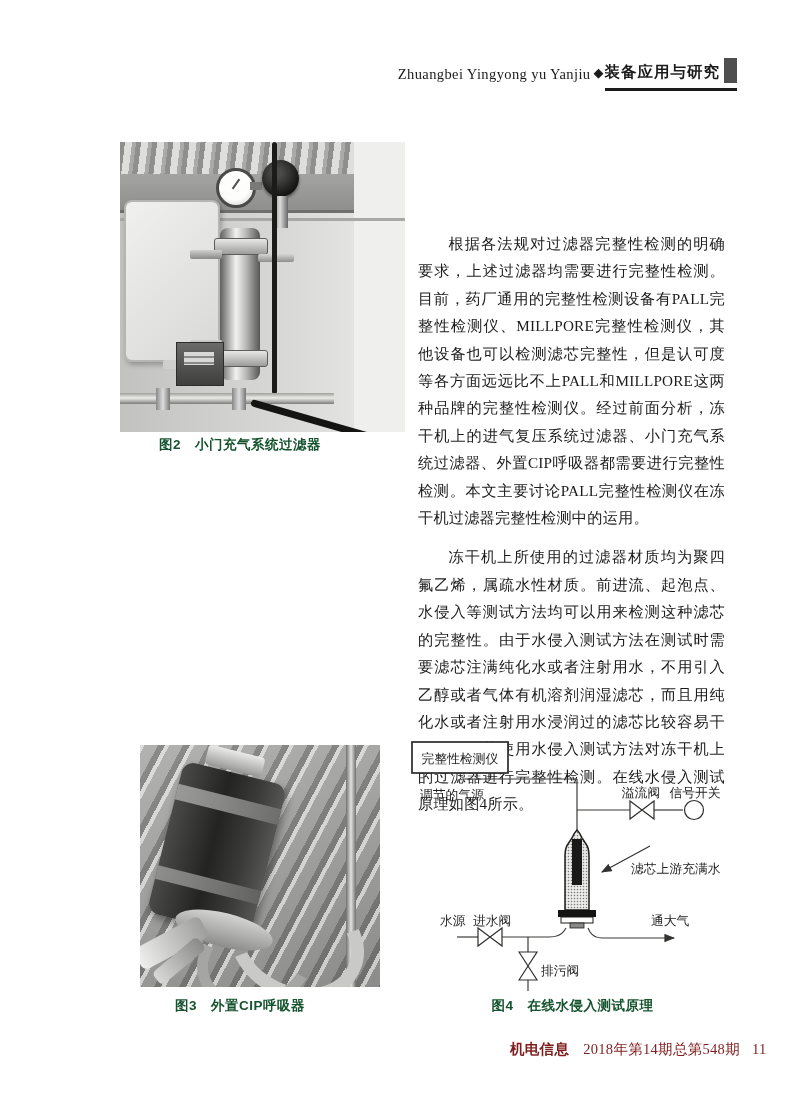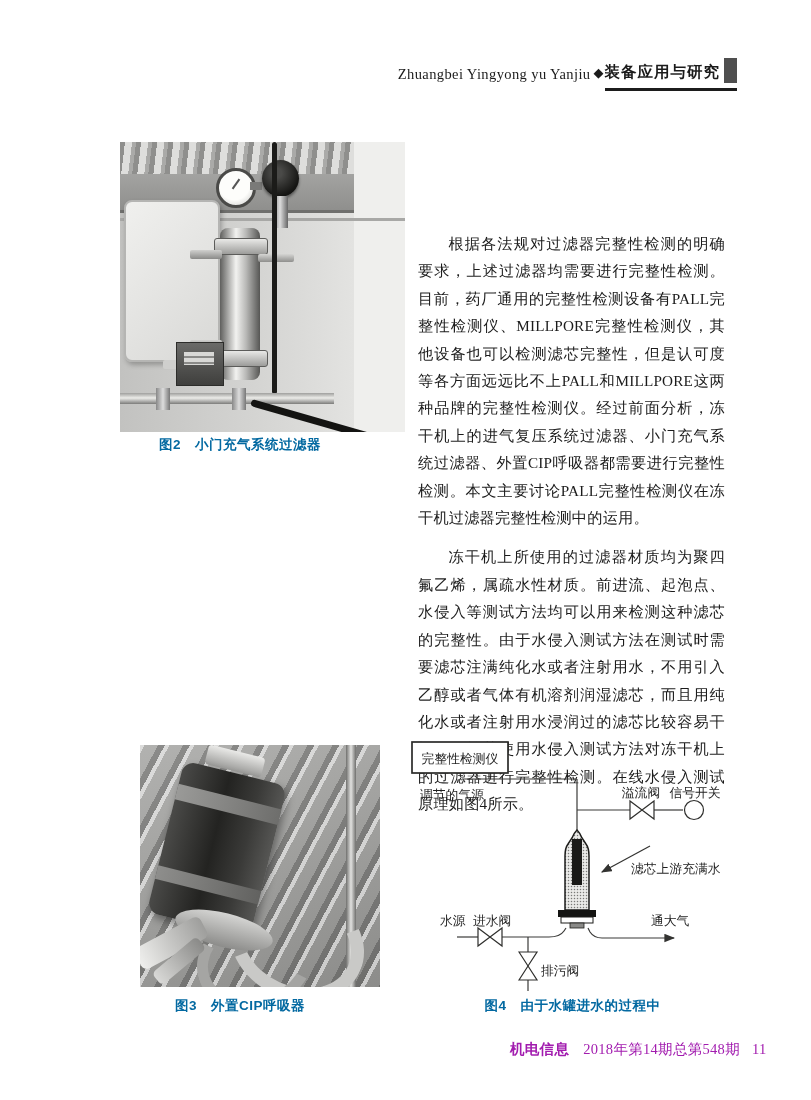--- a/index.html
+++ b/index.html
@@ -9,21 +9,21 @@
   
   .header{position:absolute;top:58px;left:0;width:737px;display:flex;justify-content:flex-end;align-items:flex-end;}
   .hdr-pinyin{font-family:Liberation Serif, serif;font-size:14.5px;letter-spacing:0.4px;padding-bottom:8px;}
   .hdr-diamond{font-size:13px;padding:0 1px 10px 3px;}
   .hdr-cn-group{display:flex;align-items:flex-end;border-bottom:3px solid #1c1c1c;padding-bottom:5px;}
   .hdr-cn{font-family:"Liberation Sans","DejaVu Sans",sans-serif;font-weight:bold;font-size:15.5px;letter-spacing:1px;text-align:center;}
   .hdr-bar{display:inline-block;width:13px;height:25px;background:#4f4f4f;margin-left:4px;}
 
   
   .fig-caption{position:absolute;font-family:"Liberation Sans","DejaVu Sans",sans-serif;
-               font-weight:bold;font-size:13.5px;color:#0369a1;text-align:center;letter-spacing:0.5px;}
+               font-weight:bold;font-size:13.5px;color:#14532d;text-align:center;letter-spacing:0.5px;}
 
   
   .lcol-text{position:absolute;left:75px;top:451px;width:330px;font-size:15.3px;line-height:29.5px;
              text-align:justify;letter-spacing:0.2px;}
   .rcol-head{position:absolute;left:406px;top:134px;width:333px;
              font-family:"Liberation Sans","DejaVu Sans",sans-serif;font-weight:bold;
              font-size:16.8px;line-height:35.5px;letter-spacing:0.4px;color:#111;}
   .rcol-text{position:absolute;left:406px;top:218px;width:331px;font-size:15.2px;line-height:27.4px;
              text-align:justify;letter-spacing:0.2px;}
   .rcol-text p{margin:12px;text-indent:2em;}
@@ -86,21 +86,21 @@
   .ph3-clamp1{position:absolute;left:-6px;top:186px;width:74px;height:24px;border-radius:6px;transform:rotate(-28deg);
        background:linear-gradient(90deg,#efefed,#9e9e9c);}
   .ph3-clamp2{position:absolute;left:10px;top:208px;width:58px;height:16px;border-radius:5px;transform:rotate(-40deg);
        background:linear-gradient(90deg,#d9d9d7,#8a8a88);}
 
   
   .fig4{position:absolute;left:406px;top:735px;width:333px;height:258px;}
   .fig4 text{font-family:"Liberation Serif","DejaVu Serif",serif;font-size:12.8px;fill:#1f1f1f;}
 
   
-  .footer{position:absolute;left:510px;top:1040px;white-space:nowrap;font-size:14.5px;color:#a21caf;letter-spacing:0.3px;}
+  .footer{position:absolute;left:510px;top:1040px;white-space:nowrap;font-size:14.5px;color:#7f1d1d;letter-spacing:0.3px;}
   .footer .j{font-weight:bold;margin-right:14px;}
   .footer .pg{margin-left:12px;}
 </style>
 </head>
 <body>
 
 <div class="page">
 
   <div class="header">
     <span class="hdr-pinyin">Zhuangbei Yingyong yu Yanjiu</span>
@@ -223,19 +223,19 @@
     <text x="420" y="799">调节的气源</text>
     <text x="641" y="797" text-anchor="middle">溢流阀</text>
     <text x="695" y="797" text-anchor="middle">信号开关</text>
     <text x="631" y="873">滤芯上游充满水</text>
     <text x="440" y="925">水源</text>
     <text x="473" y="925">进水阀</text>
     <text x="651" y="925">通大气</text>
     <text x="541" y="975">排污阀</text>
   </svg>
 
-  <div class="fig-caption" style="left:406px;top:997px;width:333px;">图4　由于水罐进水的过程中</div>
+  <div class="fig-caption" style="left:406px;top:997px;width:333px;">图4　在线水侵入测试原理</div>
 
   <div class="footer">
     <span class="j">机电信息</span><span>2018年第14期总第548期</span><span class="pg">11</span>
   </div>
 
 </div>
 
 </body></html>

